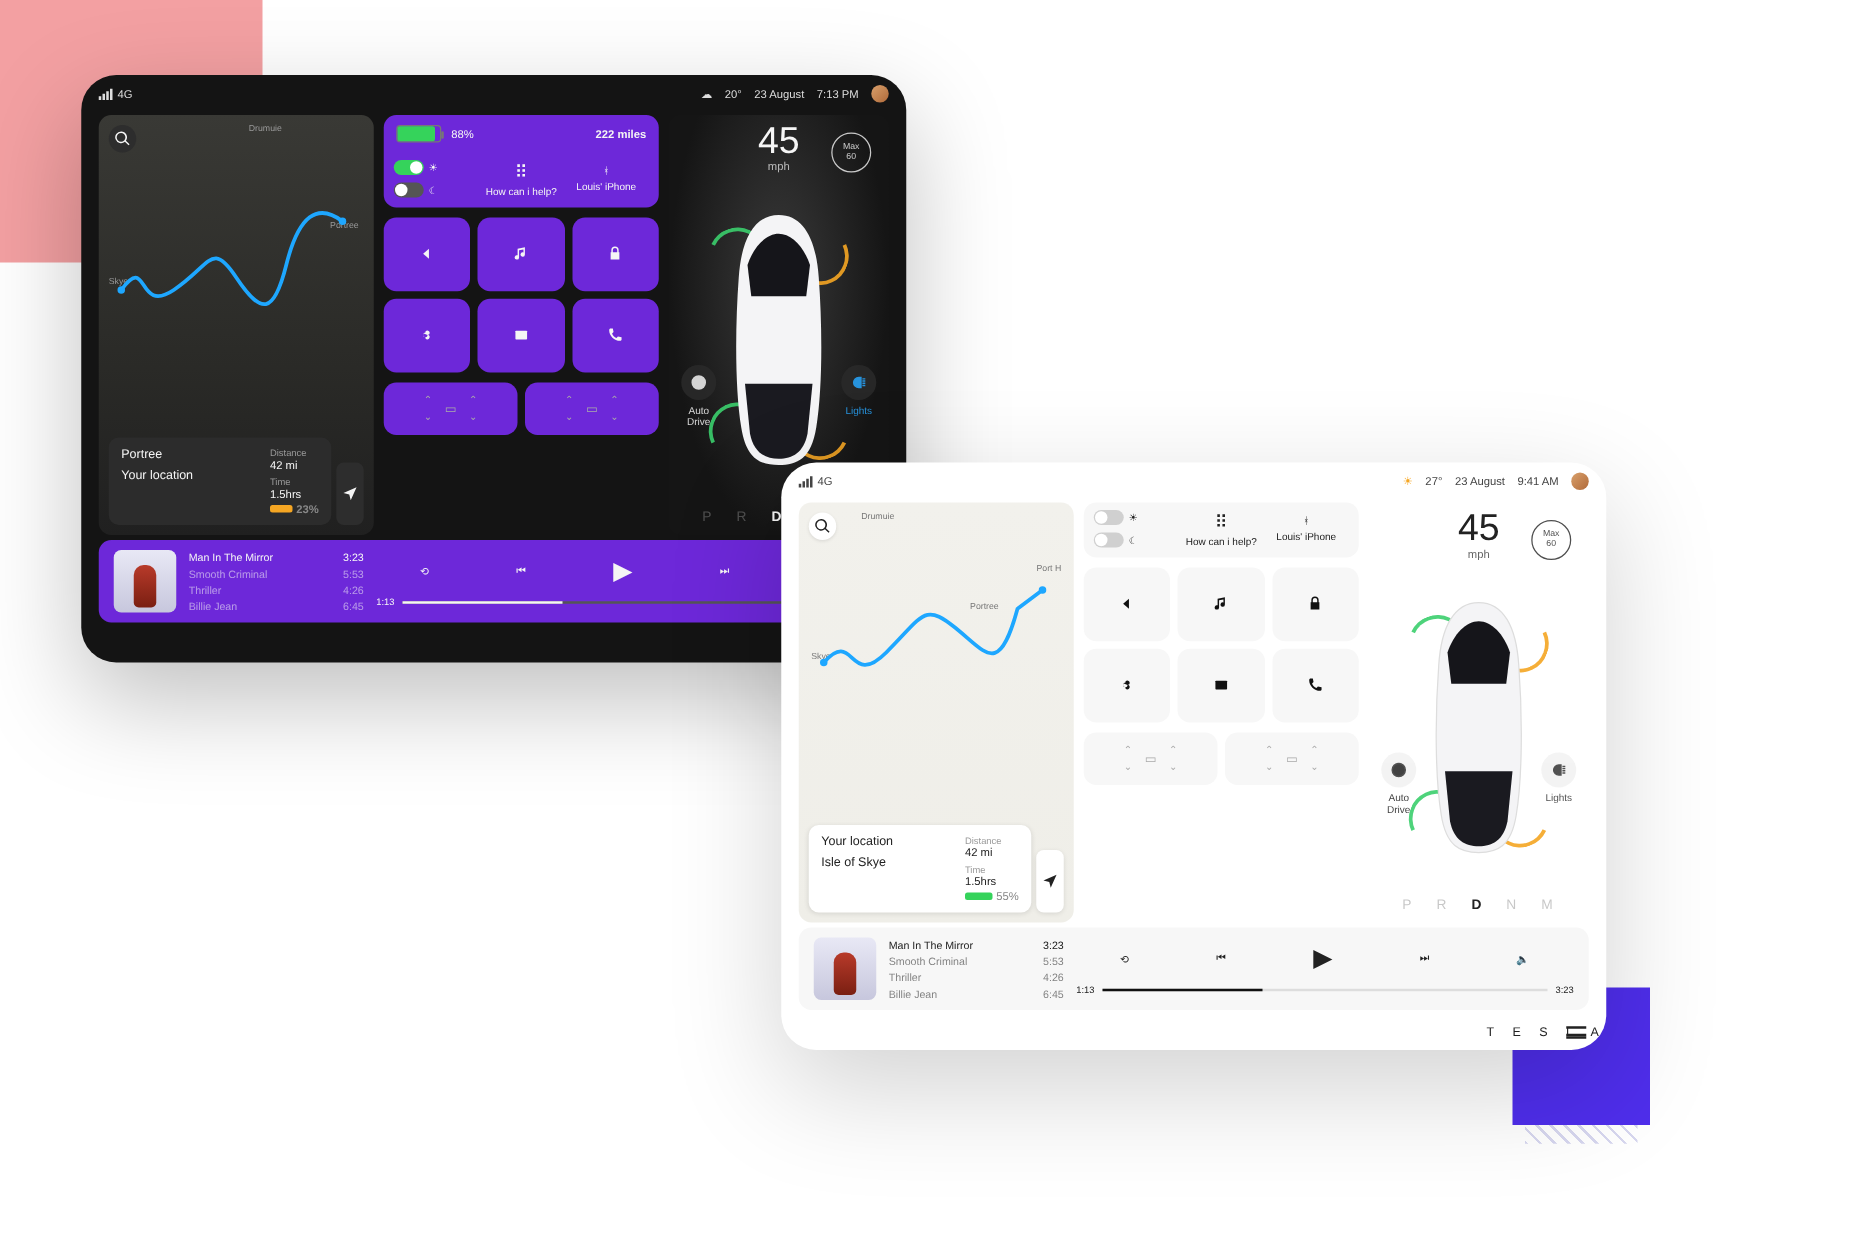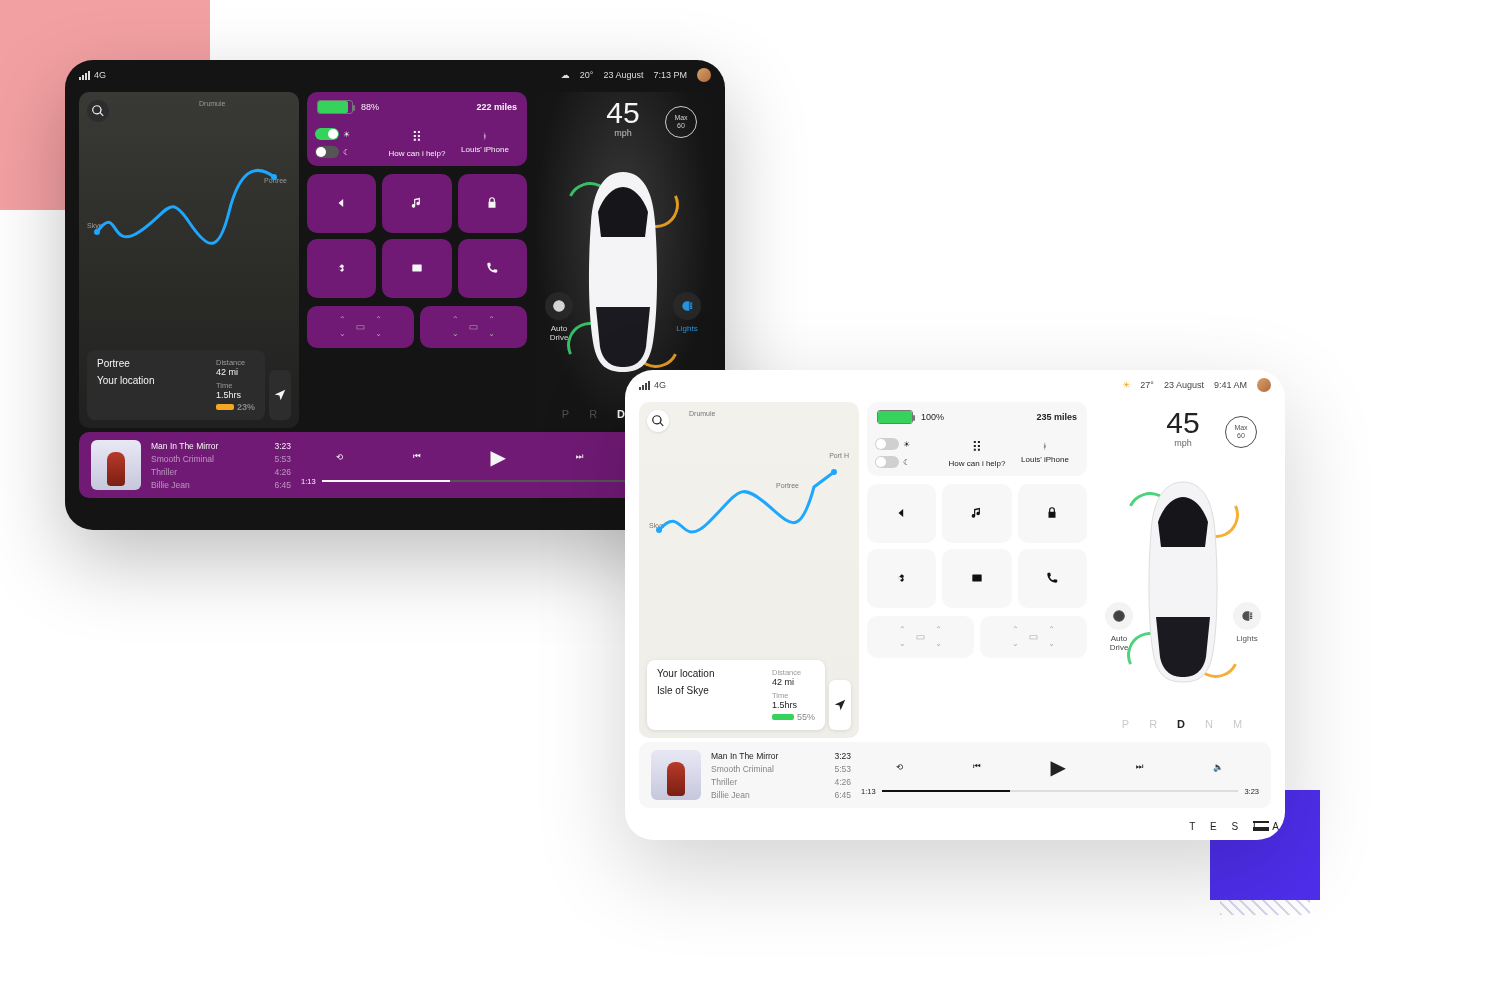--- a/index.html
+++ b/index.html
@@ -20,21 +20,21 @@
 .light .statusbar { color: #444; }
 .signal-bars { display: inline-flex; align-items: flex-end; gap: 1px; }
 .signal-bars span { width: 2px; background: currentColor; }
 .signal-bars span:nth-child(1){height:3px}.signal-bars span:nth-child(2){height:5px}.signal-bars span:nth-child(3){height:7px}.signal-bars span:nth-child(4){height:9px}
 .avatar { width: 14px; height: 14px; border-radius: 50%; background: linear-gradient(135deg,#d9a06b,#b06a3a); }
 
 .workspace { flex: 1; display: grid; grid-template-columns: 220px 220px 1fr; gap: 8px; padding: 8px 14px 4px; min-height: 0; }
 .col { display: flex; flex-direction: column; gap: 8px; min-height: 0; }
 
 .card { border-radius: 10px; }
-.dark  .card { background: #701a75; }
+.dark  .card { background: #6d28d9; }
 .light .card { background: #f7f7f7; }
 
 
 .map-card { position: relative; flex: 1; overflow: hidden; }
 .dark  .map-card { background: linear-gradient(180deg,#393935 0%, #2a2a27 60%, #202020 100%); }
 .light .map-card { background: linear-gradient(180deg,#f2f1ec 0%, #efeee8 100%); }
 .map-card svg.route { position: absolute; inset: 0; width: 100%; height: 100%; }
 .map-search { position: absolute; top: 8px; left: 8px; width: 22px; height: 22px; border-radius: 50%; display: flex; align-items: center; justify-content: center; }
 .dark .map-search { background: #2d2d2d; } .light .map-search { background: #ffffff; box-shadow: 0 1px 3px rgba(0,0,0,.1); }
 .dest-card { position: absolute; bottom: 8px; left: 8px; right: 34px; padding: 8px 10px; border-radius: 8px; display: grid; grid-template-columns: 1fr auto; gap: 4px 14px; font-size: 9px; }
@@ -423,27 +423,20 @@
         <div class="dest-send">
           <svg class="i" viewBox="0 0 24 24">
               <path d="M3 11l18-8-8 18-2-8z" fill="#333"></path>
             </svg>
         </div>
       </div>
     </div>
 
     <div class="col">
       <div class="card">
-        <div class="battery-row">
-          <div class="battery">
-              <div class="fill" style="width:100%"></div>
-            </div>
-          <span>100%</span>
-          <span class="range">235 miles</span>
-        </div>
         <div class="assist-row">
           <div class="toggle-stack">
             <div class="row">
                 <span class="toggle off">
                   <span class="knob"></span>
                 </span>
                 <span>☀</span>
               </div>
             <div class="row">
                 <span class="toggle off">

